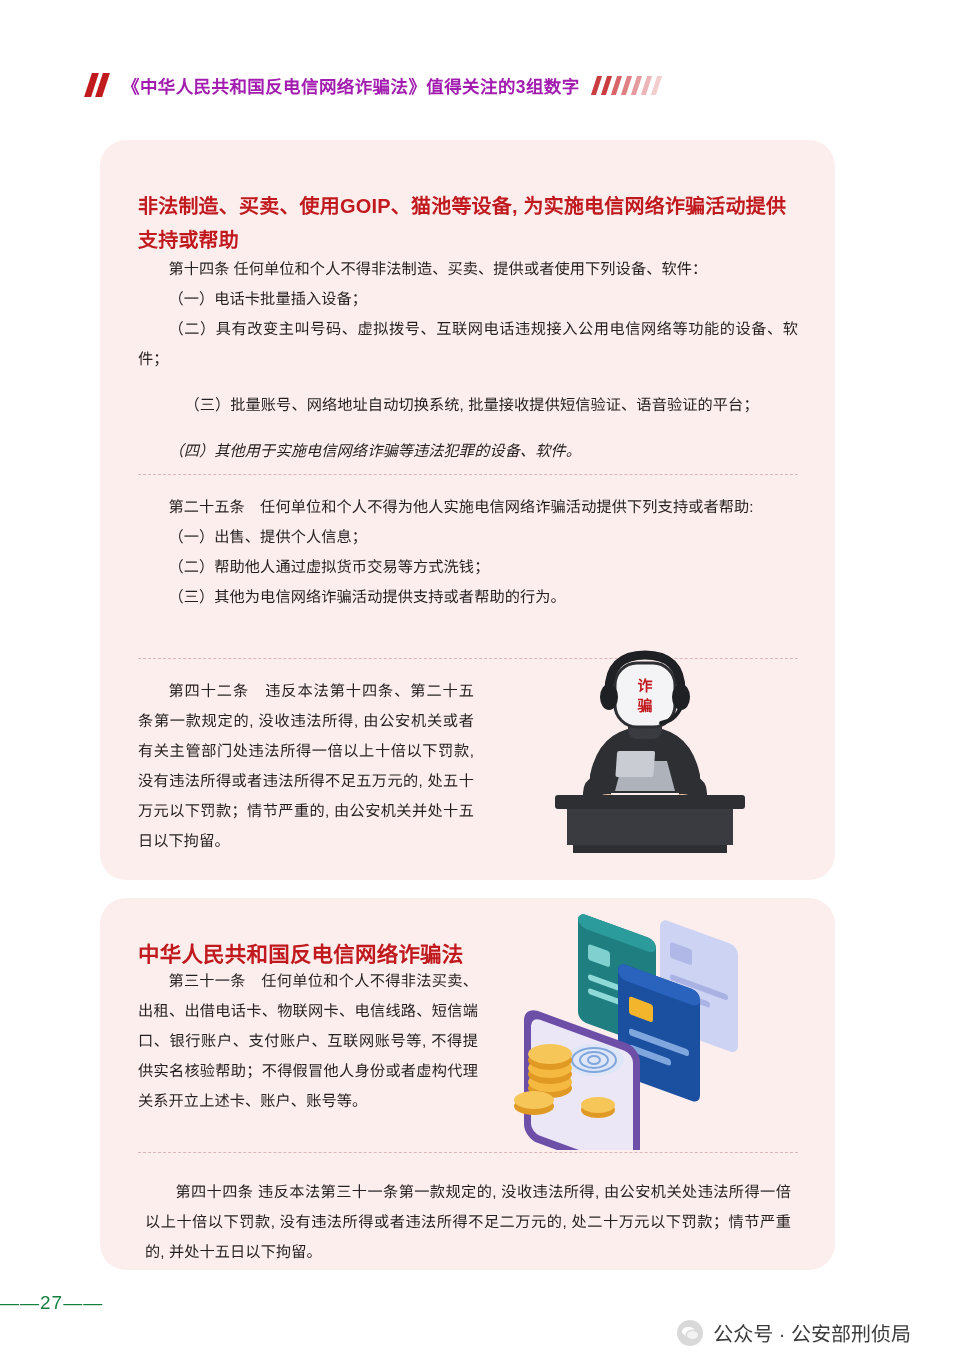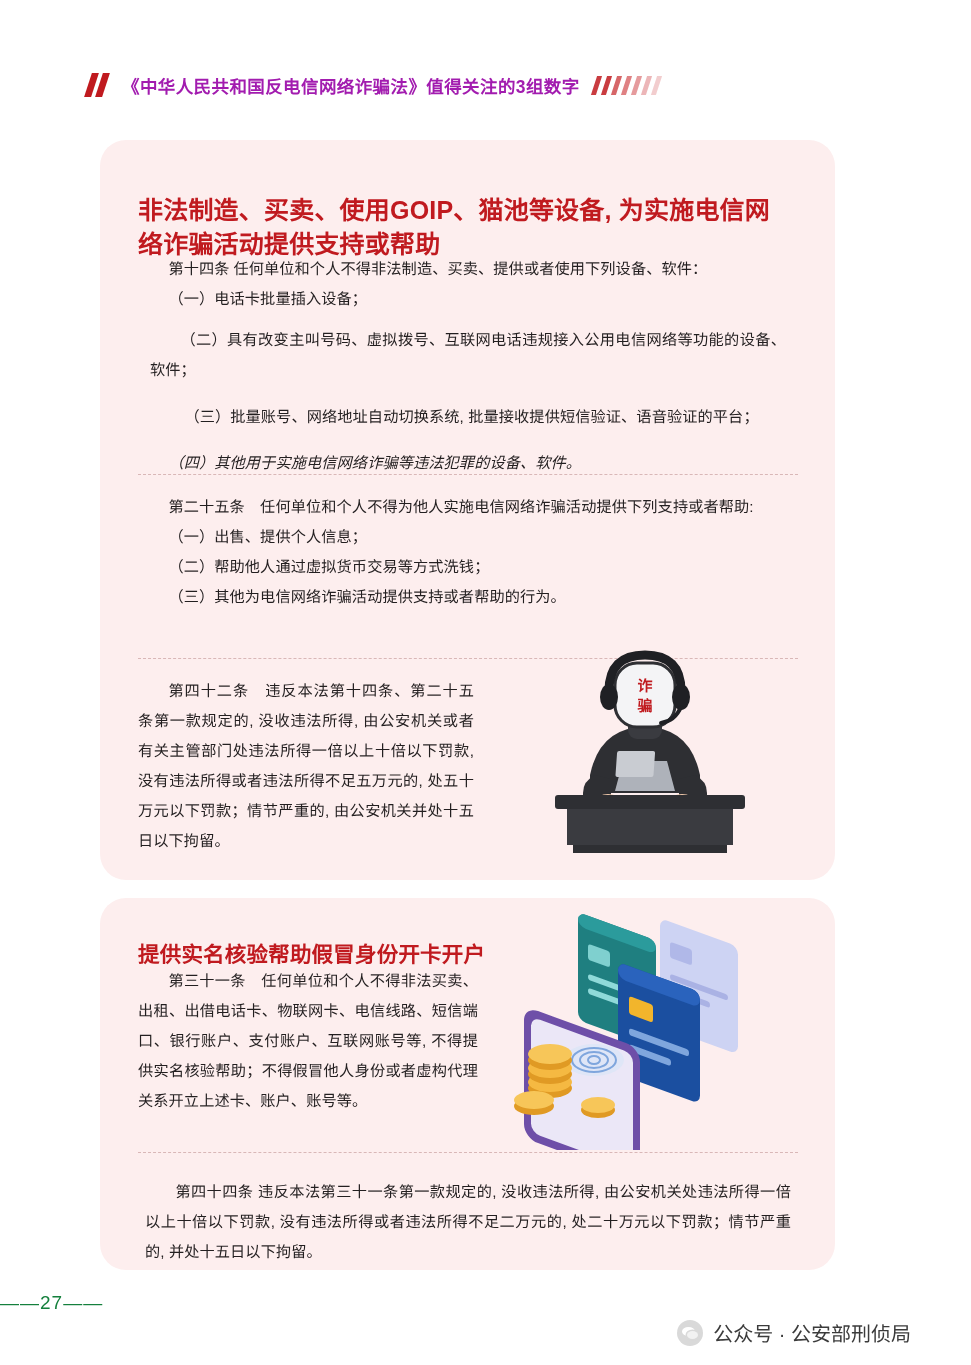--- a/index.html
+++ b/index.html
@@ -88,21 +88,21 @@
   #card-2 {
     left: 100px;
     top: 898px;
     width: 735px;
     height: 372px;
   }
 
   .card-title {
     color: #c01a1f;
     font-weight: bold;
-    font-size: 25px;
+    font-size: 20px;
     line-height: 34px;
     letter-spacing: 0.2px;
   }
   #card-1 .card-title {
     position: absolute;
     left: 38px;
     top: 32px;
     width: 650px;
   }
   #card-2 .card-title {
@@ -251,21 +251,21 @@
   </span>
 </div>
 
 <section class="card" id="card-1">
 
   <h2 class="card-title">非法制造、买卖、使用GOIP、猫池等设备, 为实施电信网络诈骗活动提供支持或帮助</h2>
 
   <div id="c1-block-a">
     <p class="body-text indent" style="margin:0;font-family:Liberation Serif, serif;">第十四条 任何单位和个人不得非法制造、买卖、提供或者使用下列设备、软件：</p>
     <p class="body-text indent" style="margin:0;">（一）电话卡批量插入设备；</p>
-    <p class="body-text indent" style="margin:12px;font-family:Liberation Mono, monospace;">（二）具有改变主叫号码、虚拟拨号、互联网电话违规接入公用电信网络等功能的设备、软件；</p>
+    <p class="body-text indent" style="margin:0;">（二）具有改变主叫号码、虚拟拨号、互联网电话违规接入公用电信网络等功能的设备、软件；</p>
     <p class="body-text indent" style="margin:16px;">（三）批量账号、网络地址自动切换系统, 批量接收提供短信验证、语音验证的平台；</p>
     <p class="body-text indent" style="margin:0;font-style:italic;">（四）其他用于实施电信网络诈骗等违法犯罪的设备、软件。</p>
   </div>
 
   <hr class="divider" id="c1-div-1">
 
   <div id="c1-block-b">
     <p class="body-text indent" style="margin:0;">第二十五条　任何单位和个人不得为他人实施电信网络诈骗活动提供下列支持或者帮助:</p>
     <p class="body-text indent" style="margin:0;">（一）出售、提供个人信息；</p>
     <p class="body-text indent" style="margin:0;">（二）帮助他人通过虚拟货币交易等方式洗钱；</p>
@@ -307,21 +307,21 @@
 
       <rect x="60" y="170" width="190" height="14" rx="3" fill="#2e2f33"></rect>
       <rect x="72" y="184" width="166" height="36" fill="#3a3b40"></rect>
       <rect x="78" y="220" width="154" height="8" fill="#2e2f33"></rect>
     </svg>
   </div>
 </section>
 
 <section class="card" id="card-2">
 
-  <h2 class="card-title">提供实名核验帮助假冒身份开卡开户</h2>
+  <h2 class="card-title">中华人民共和国反电信网络诈骗法</h2>
 
   <div id="c2-block-a">
     <p class="body-text indent" style="margin:0;">第三十一条　任何单位和个人不得非法买卖、出租、出借电话卡、物联网卡、电信线路、短信端口、银行账户、支付账户、互联网账号等, 不得提供实名核验帮助；不得假冒他人身份或者虚构代理关系开立上述卡、账户、账号等。</p>
   </div>
 
   <hr class="divider" id="c2-div-1">
 
   <div id="c2-block-b">
     <p class="body-text indent" style="margin:7px;">第四十四条 违反本法第三十一条第一款规定的, 没收违法所得, 由公安机关处违法所得一倍以上十倍以下罚款, 没有违法所得或者违法所得不足二万元的, 处二十万元以下罚款；情节严重的, 并处十五日以下拘留。</p>
   </div>

